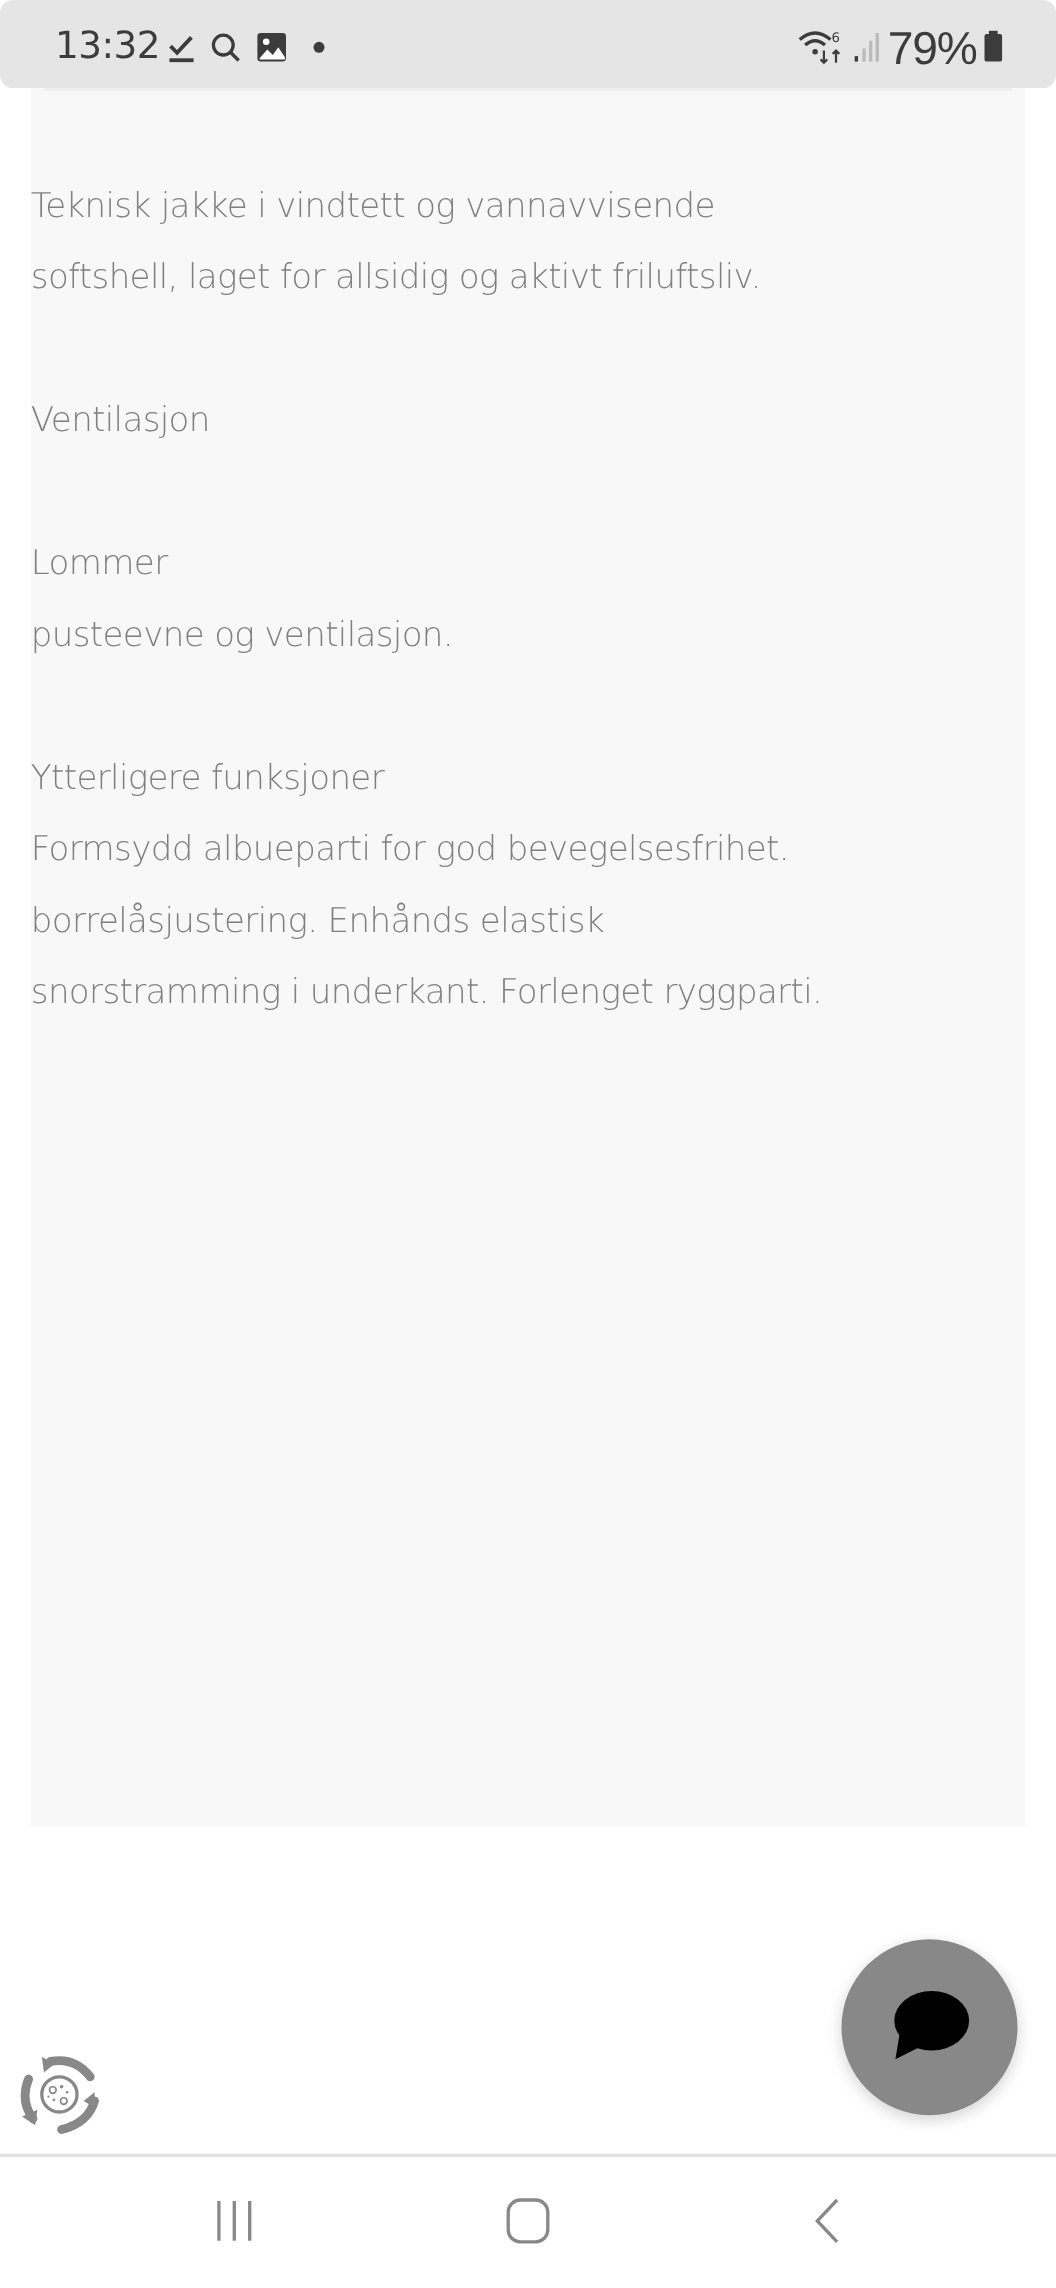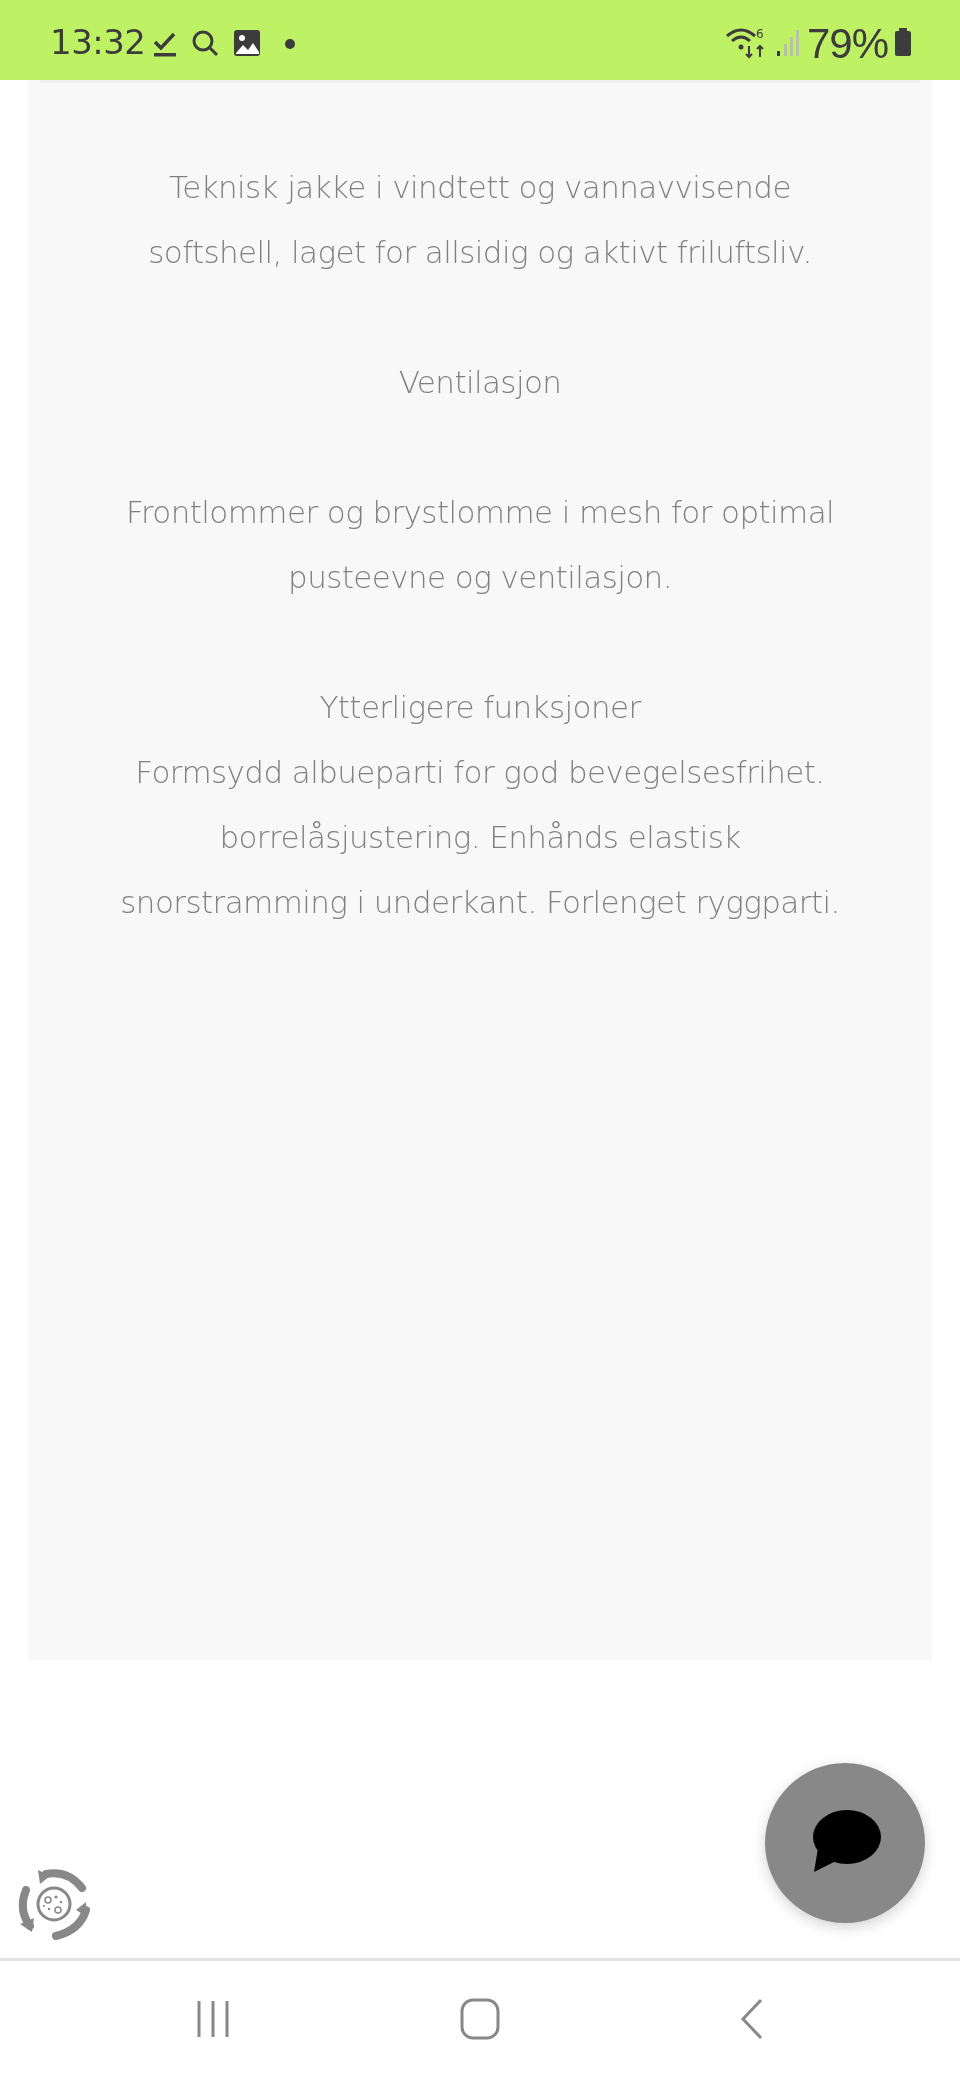--- a/index.html
+++ b/index.html
@@ -1,28 +1,28 @@
 <!DOCTYPE html>
 <html><head>
   <meta charset="utf-8">
   <style>
     * { box-sizing: border-box; margin: 0; padding: 0; }
     html, body { width: 960px; height: 2080px; overflow: hidden; background: #ffffff; }
     body { position: relative; font-family: "Liberation Sans", sans-serif; color: #808080; }
 
-    .status-bar { position: absolute; left: 0; top: 0; width: 960px; height: 80px; background: #bef264; z-index: 5; }
+    .status-bar { position: absolute; left: 0; top: 0; width: 960px; height: 80px; background: #e5e5e5; z-index: 5; border-radius: 12px; }
     .status-time { position: absolute; left: 50px; top: 22px; font-size: 34px; color: #3c3c3c; font-family: "DejaVu Sans", sans-serif; letter-spacing: -0.5px; }
     .sb-icon { position: absolute; top: 28px; width: 30px; height: 30px; }
     .status-right { position: absolute; right: 48px; top: 20px; display: flex; align-items: center; gap: 6px; }
     .battery-pct { font-size: 42px; color: #3c3c3c; font-family: Liberation Sans, sans-serif; letter-spacing: -1px; }
 
     .panel { position: absolute; left: 28px; top: 80px; width: 904px; height: 1580px; background: #f8f8f8; }
     .panel-topline { position: absolute; left: 40px; top: 80px; width: 880px; height: 3px; background: #efefef; z-index: 2; }
 
-    .desc { position: absolute; left: 28px; top: 155px; width: 904px; text-align: center; font-size: 31px; line-height: 65px; color: #808080; font-family: "DejaVu Sans", sans-serif; font-weight: 300; letter-spacing: -0.6px; }
+    .desc { position: absolute; left: 28px; top: 155px; width: 904px; font-size: 31px; line-height: 65px; color: #808080; font-family: "DejaVu Sans", sans-serif; font-weight: 300; letter-spacing: -0.6px; }
     .desc .section { margin-bottom: 65px; }
     .desc .line { display: block; white-space: nowrap; }
 
     .cookie-btn { position: absolute; left: 16px; top: 1866px; width: 74px; height: 74px; }
 
     .chat-fab { position: absolute; left: 765px; top: 1763px; width: 160px; height: 160px; border-radius: 50%; background: #888888; box-shadow: 0 4px 14px rgba(0,0,0,0.18); display: flex; align-items: center; justify-content: center; }
 
     .partial-heading { position: absolute; left: 170px; top: 1924px; font-size: 60px; font-weight: bold; color: #888888; font-family: "DejaVu Sans", sans-serif; white-space: nowrap; height: 36px; overflow: hidden; line-height: 80px; }
 
     .nav-bar { position: absolute; left: 0; top: 1958px; width: 960px; height: 122px; background: #ffffff; border-top: 3px solid #e2e2e2; z-index: 4; }
@@ -94,21 +94,21 @@
   <div class="section">
     <span class="line">Teknisk jakke i vindtett og vannavvisende</span>
     <span class="line">softshell, laget for allsidig og aktivt friluftsliv.</span>
   </div>
   <div class="section">
   </div>
   <div class="section">
     <span class="line">Ventilasjon</span>
   </div>
   <div class="section">
-    <span class="line">Frontlommer og brystlomme i mesh for optimal</span>
+    <span class="line">Lommer</span>
     <span class="line">pusteevne og ventilasjon.</span>
   </div>
   <div class="section">
     <span class="line">Ytterligere funksjoner</span>
     <span class="line">Formsydd albueparti for god bevegelsesfrihet.</span>
     <span class="line">borrelåsjustering. Enhånds elastisk</span>
     <span class="line">snorstramming i underkant. Forlenget ryggparti.</span>
   </div>
 </div>
 

